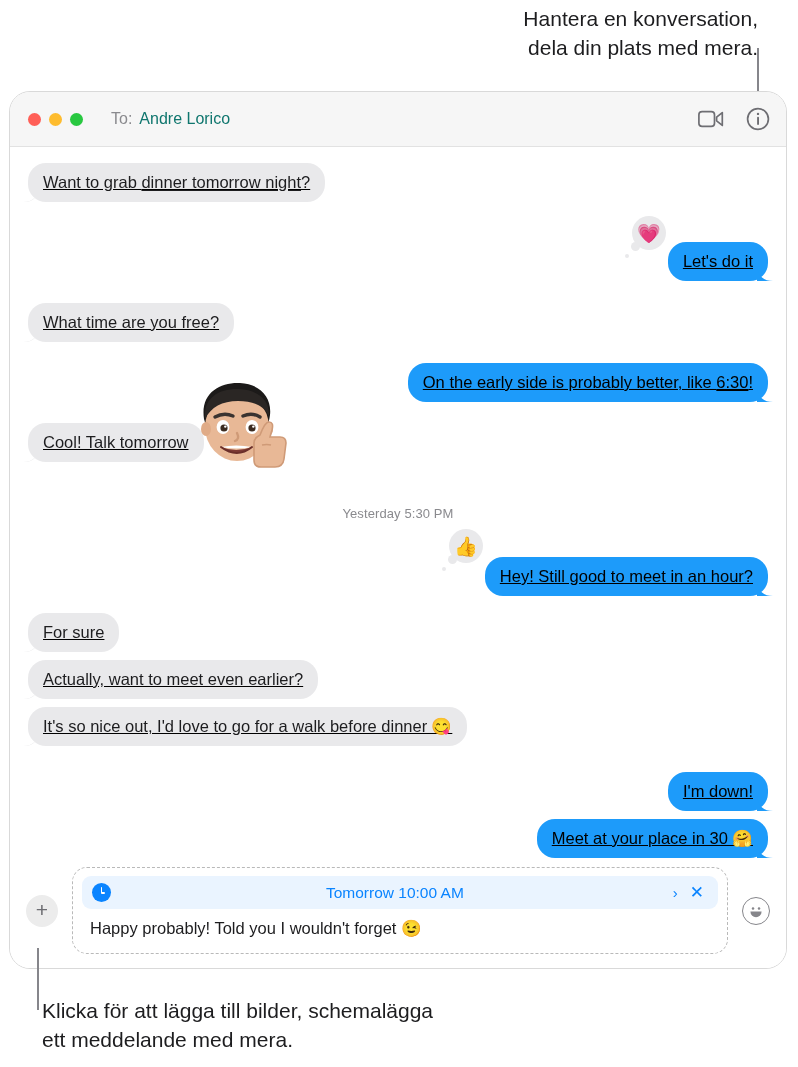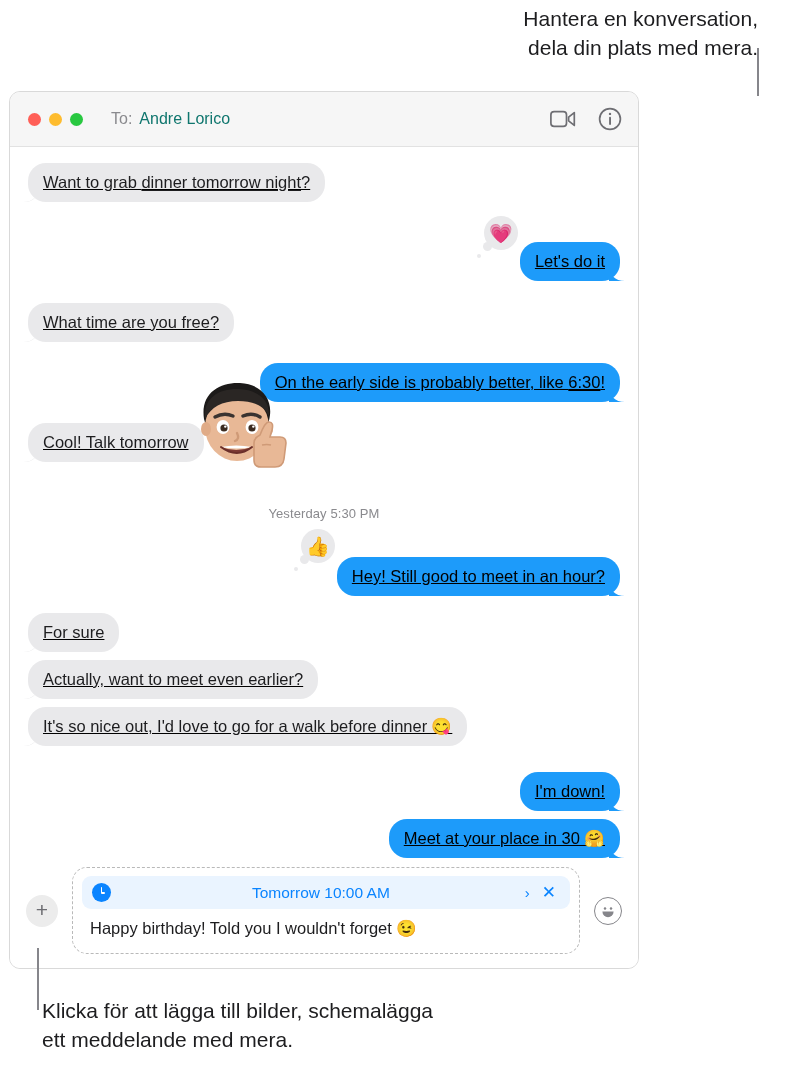--- a/index.html
+++ b/index.html
@@ -50,25 +50,25 @@
     top: 948px;
     width: 1.6px;
     height: 62px;
   }
 
   
   #window {
     position: absolute;
     left: 9px;
     top: 91px;
-    width: 630px;
+    width: 778px;
     height: 878px;
     background: #ffffff;
     border: 1px solid #d9d9d9;
-    border-radius: 11px;
+    border-radius: 21px;
     box-sizing: border-box;
     overflow: hidden;
     display: flex;
     flex-direction: column;
   }
 
   
   #titlebar {
     height: 55px;
     min-height: 55px;
@@ -533,21 +533,21 @@
 
   <div id="composer">
     <div id="plus-button">+</div>
     <div id="input-field">
       <div id="schedule-banner">
         <span id="clock-icon"></span>
         <span id="schedule-text">Tomorrow 10:00 AM</span>
         <span id="schedule-chevron">›</span>
         <span id="schedule-close">✕</span>
       </div>
-      <div id="draft-text">Happy birthday! Told you I wouldn't forget 😉</div>
+      <div id="draft-text">Happy probably! Told you I wouldn't forget 😉</div>
     </div>
     <div id="emoji-button">
       <span class="emoji-face">
         <svg width="18" height="18" viewBox="0 0 18 18">
           <circle cx="6" cy="6.4" r="1.25" fill="#86868b"></circle>
           <circle cx="12" cy="6.4" r="1.25" fill="#86868b"></circle>
           <path d="M3.4 9.6 L14.6 9.6 A5.6 5.6 0 0 1 3.4 9.6 Z" fill="#86868b"></path>
         </svg>
       </span>
     </div>

